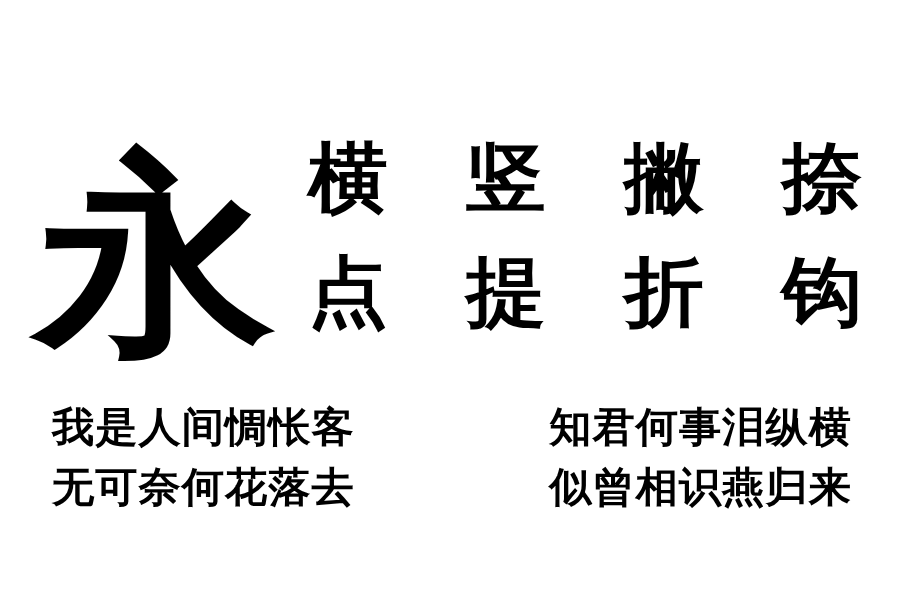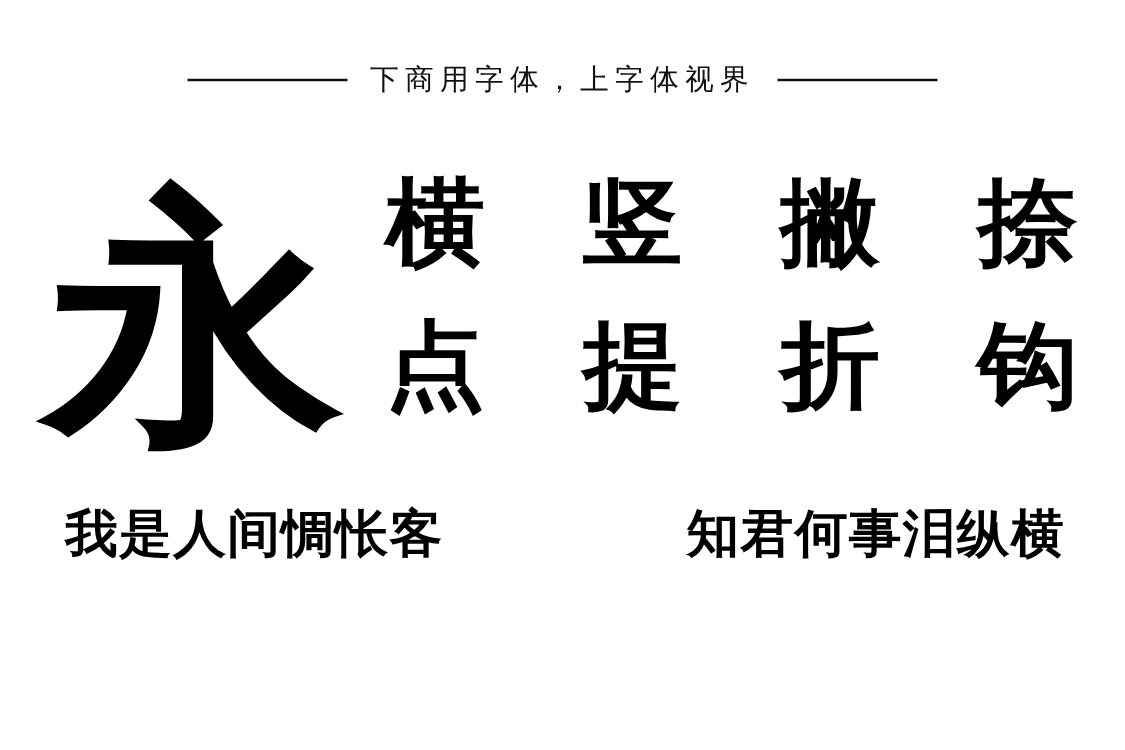--- a/index.html
+++ b/index.html
@@ -117,25 +117,20 @@
   }
   .poem-col.right {
     transform-origin: right center;
   }
 </style>
 </head>
 <body>
 
 <div class="page">
 
-  <div class="header">
-    <div class="rule"></div>
-    <div class="header-title">下商用字体，上字体视界</div>
-    <div class="rule"></div>
-  </div>
 
   <div class="hero">
     <div class="hero-glyph">永</div>
     <div class="hero-strokes">
       <div class="stroke-row">
         <div class="stroke-char">横</div>
         <div class="stroke-char">竖</div>
         <div class="stroke-char">撇</div>
         <div class="stroke-char">捺</div>
       </div>
@@ -146,15 +141,19 @@
         <div class="stroke-char">钩</div>
       </div>
     </div>
   </div>
 
   <div class="poem">
     <div class="poem-row">
       <div class="poem-col">我是人间惆怅客</div>
       <div class="poem-col right">知君何事泪纵横</div>
     </div>
+    <div class="poem-row">
+      <div class="poem-col">无可奈何花落去</div>
+      <div class="poem-col right">似曾相识燕归来</div>
+    </div>
   </div>
 
 </div>
 
 </body></html>

